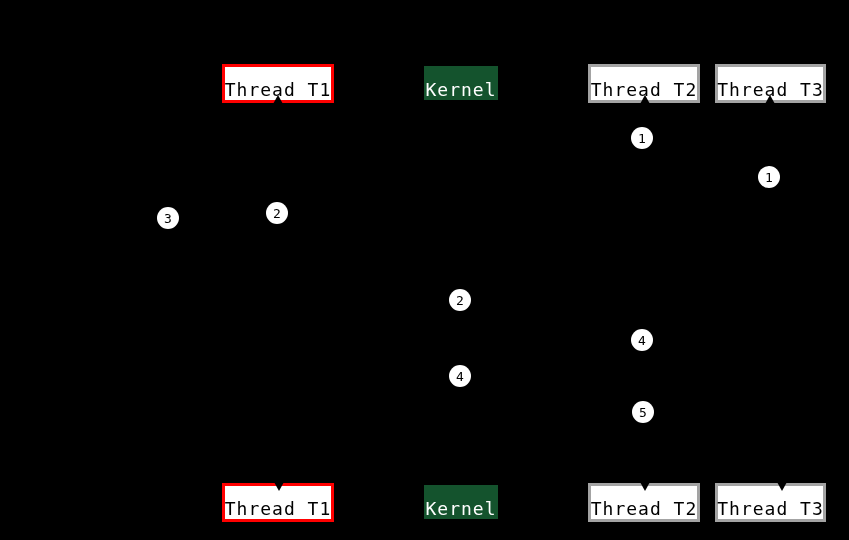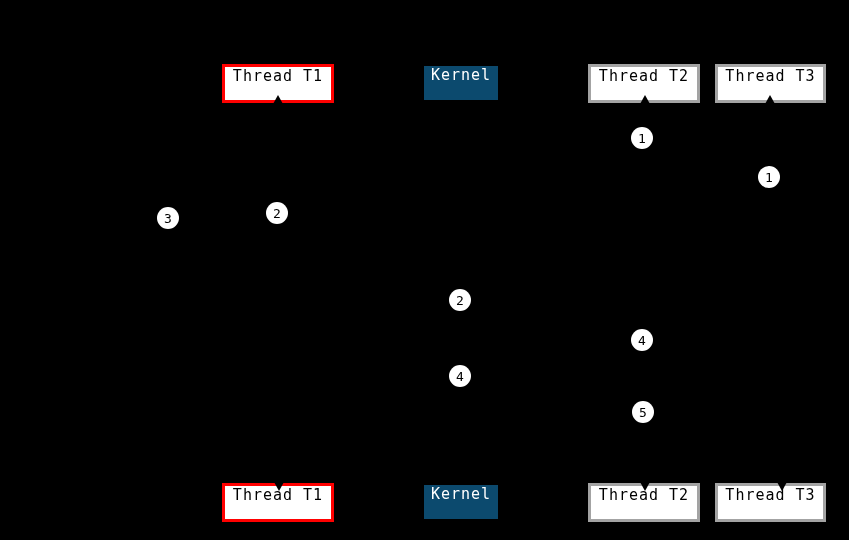--- a/index.html
+++ b/index.html
@@ -12,36 +12,36 @@
     width: 849px;
     height: 540px;
     background: #000000;
     overflow: hidden;
     font-family: "DejaVu Sans Mono", "Liberation Mono", monospace;
   }
   .node {
     position: absolute;
     box-sizing: border-box;
     display: flex;
-    align-items: flex-start;
+    align-items: flex-end;
     justify-content: center;
-    font-size: 15px;
+    font-size: 18px;
     letter-spacing: 1px;
     white-space: nowrap;
   }
   .thread-box {
     background: #ffffff;
     color: #000000;
     width: 112px;
     height: 39px;
   }
   .border-red  { border: 3px solid #ff0000; }
   .border-blue { border: 3px solid #a3a3a3; }
   .kernel-box {
-    background: #0c4a6e;
+    background: #14532d;
     color: #ffffff;
     width: 74px;
     height: 34px;
   }
   .marker {
     position: absolute;
     width: 22px;
     height: 22px;
     border-radius: 50%;
     background: #ffffff;

